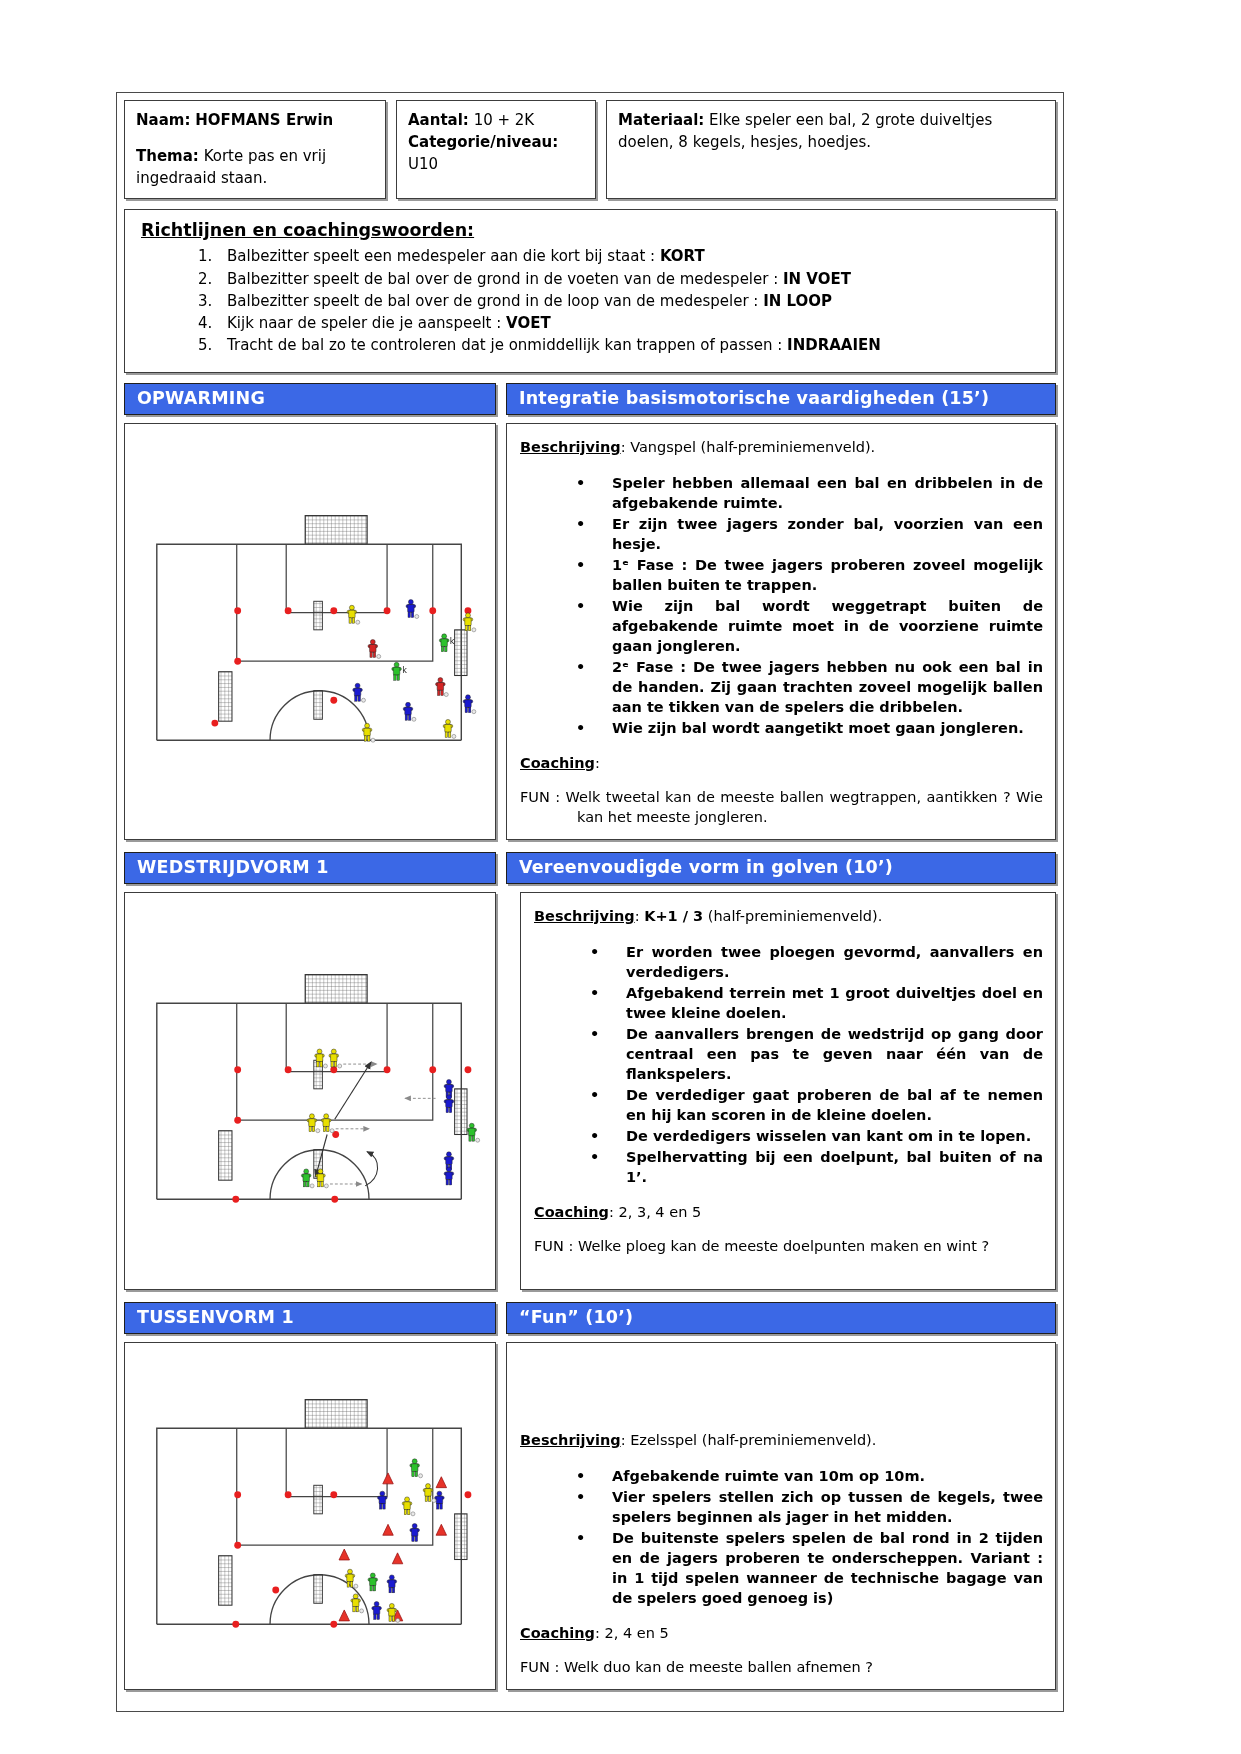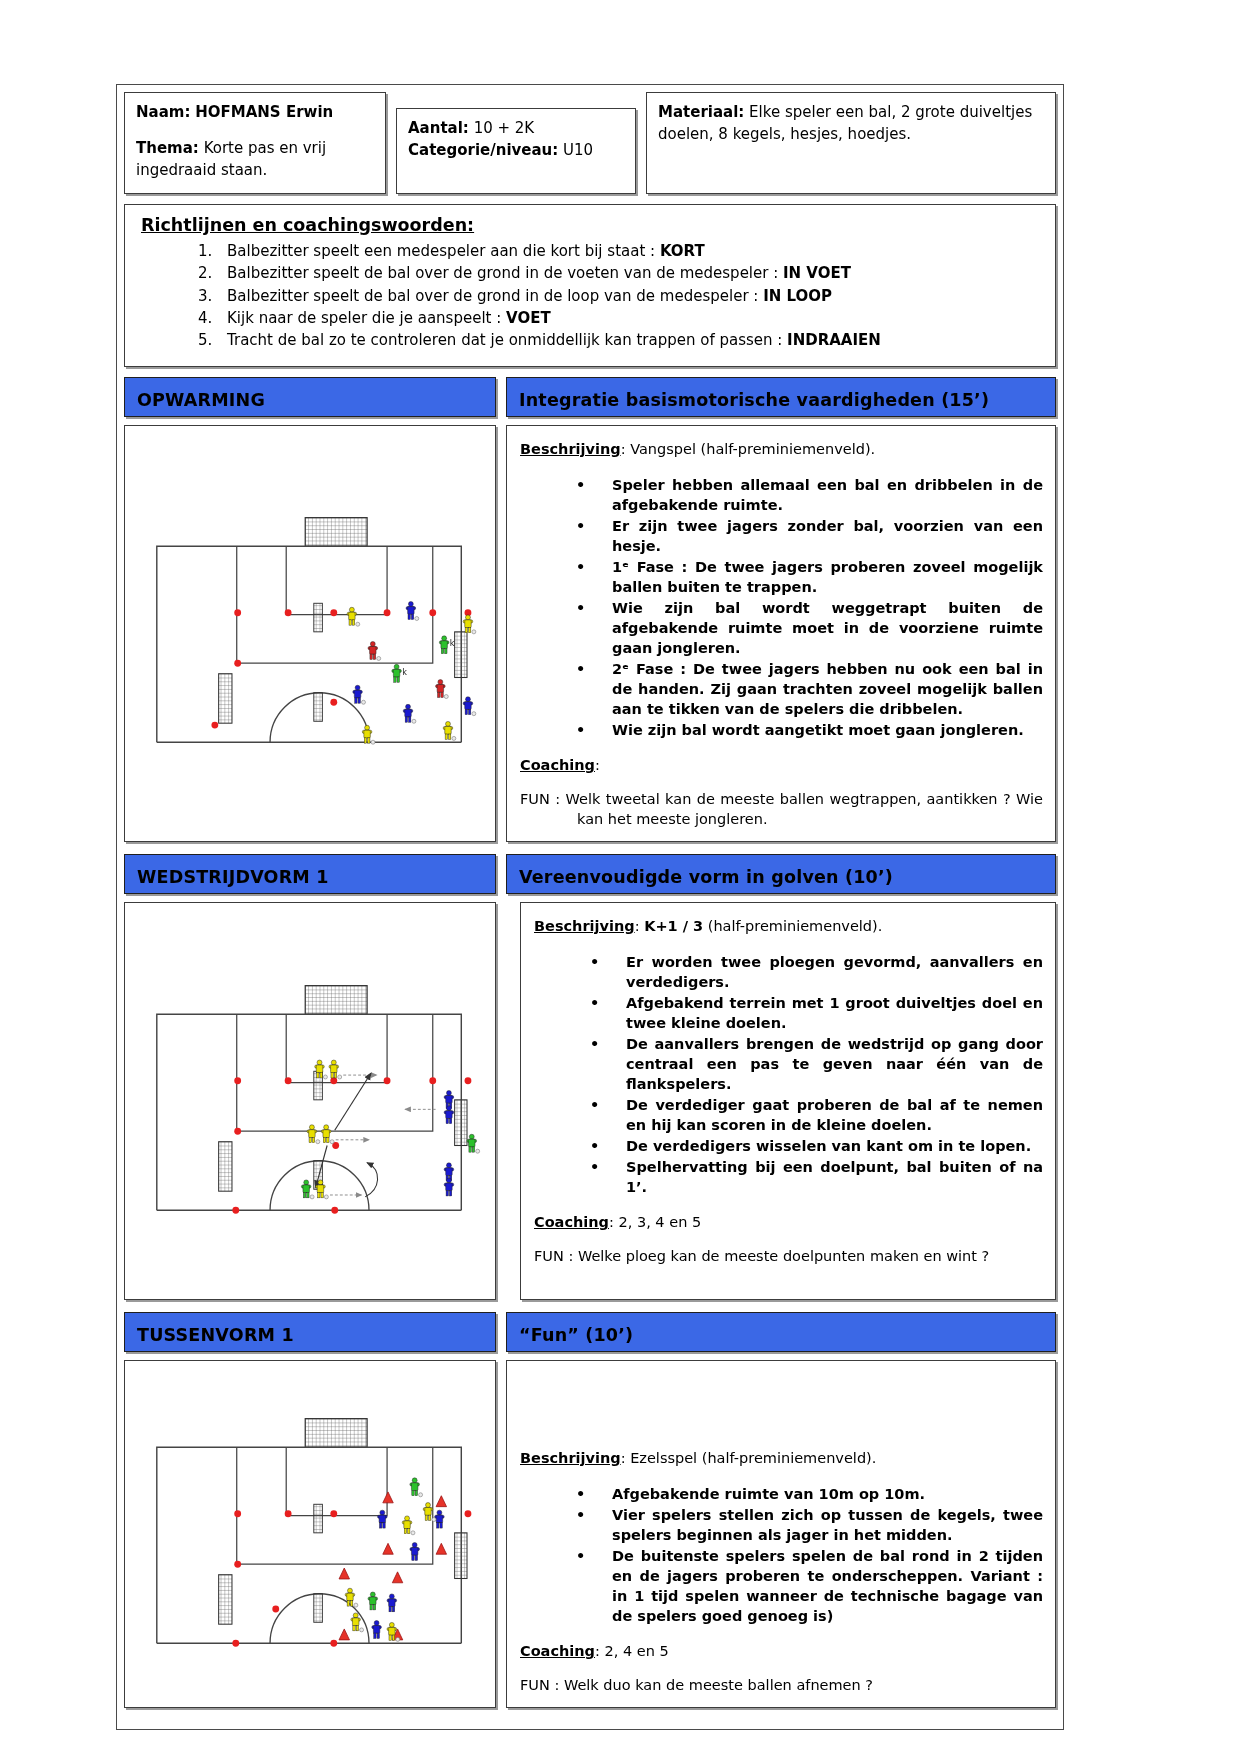--- a/index.html
+++ b/index.html
@@ -1,47 +1,47 @@
 <!DOCTYPE html>
 <html style="--bar-blue: #3b68e6;"><head>
 <meta charset="utf-8">
 <style>
   html,body{margin:0;padding:0;}
   body{
     width:1241px;height:1754px;background:#fff;position:relative;
     font-family:"DejaVu Sans","Liberation Sans",sans-serif;color:#000;
   }
   .sheet{
-    position:absolute;left:116px;top:84px;width:948px;box-sizing:border-box;
+    position:absolute;left:116px;top:92px;width:948px;box-sizing:border-box;
     border:1.5px solid #4a4a4a;background:#fff;padding:7px 7px 9px 7px;
   }
   .cellbox{
     border:1.5px solid #3c3c3c;box-shadow:2px 2px 0 #9a9a9a;background:#fff;
     box-sizing:border-box;
   }
   
   .header-row{display:flex;gap:10px;margin-bottom:10px;}
   .hcell{padding:9px 11px;font-size:15px;line-height:1.45;min-height:86px;}
   .hcell-1{width:262px;}
-  .hcell-2{width:240px;margin-top:16px;}
+  .hcell-2{width:200px;}
   .hcell-3{flex:1;}
   .hline{margin:0 0 14px 0;}
   .hline2{margin:0;}
   .lbl{font-weight:bold;}
   
   .rl-box{padding:10px 14px 14px 16px;margin-bottom:10px;}
   .rl-title{font-weight:bold;text-decoration:underline;font-size:17.5px;margin:0 0 6px 0;}
   ol.rl-list{margin:0;padding:0 0 0 76px;font-size:15px;line-height:1.42;}
   ol.rl-list li{padding-left:10px;margin:1px 0;}
   
   .sec-bars{display:flex;gap:10px;margin:2px 0 8px 0;}
   .bar{
-    background:var(--bar-blue,#3b68e6);color:#000000;font-weight:bold;font-size:17.5px;
+    background:var(--bar-blue,#3b68e6);color:#ffffff;font-weight:bold;font-size:17.5px;
     border:1.5px solid #1f1f1f;box-shadow:2px 2px 0 #9a9a9a;
-    padding:12px 12px 6px 12px;box-sizing:border-box;letter-spacing:.2px;
+    padding:4px 12px 6px 12px;box-sizing:border-box;letter-spacing:.2px;
   }
   .bar-left{width:372px;}
   .bar-right{flex:1;}
   .sec-body{display:flex;gap:10px;margin-bottom:12px;align-items:stretch;}
   .diagram-box{width:372px;display:flex;align-items:center;justify-content:center;padding:6px;}
   .diagram-box svg{width:354px;height:auto;display:block;}
   .desc-box{flex:1;padding:13px 12px 12px 13px;font-size:14.5px;line-height:1.38;}
   .desc-pad-top{padding-top:87px;}
   .u{text-decoration:underline;}
   .b{font-weight:bold;}

